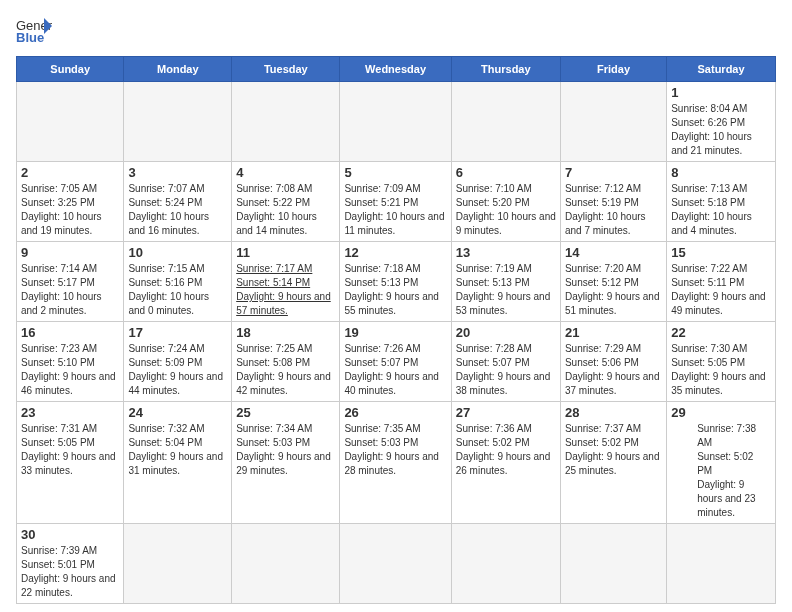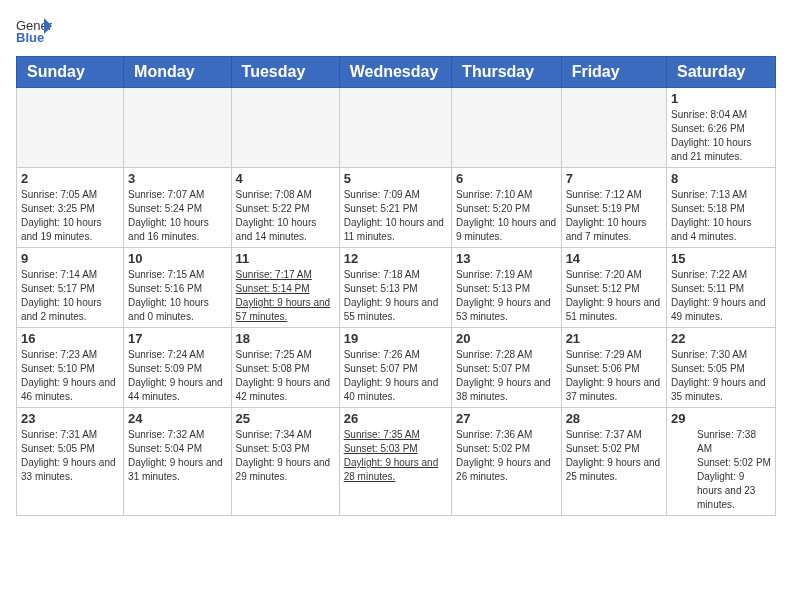--- a/index.html
+++ b/index.html
@@ -38,24 +38,24 @@
       color: #555;
     }
     .calendar {
       width: 100%;
       border-collapse: collapse;
       border: 1px solid #ccc;
     }
     .calendar th {
       background-color: #3a6bbf;
       color: #fff;
-      font-size: 16px;
+      font-size: 11px;
       font-weight: bold;
-      padding: 6px 10px;
-      text-align: left;
+      padding: 6px 21px;
+      text-align: center;
       border: 1px solid #2d5aa8;
     }
     .calendar td {
       vertical-align: top;
       border: 1px solid #ccc;
       padding: 3px 4px;
       width: 113px;
       min-height: 72px;
       background: #fff;
       font-size: 10.5px;
@@ -270,21 +270,21 @@
 Daylight: 9 hours and 31 minutes.</div>
         </td>
         <td>
           <span class="day-number">25</span>
           <div class="day-info" style="white-space: pre-line;">Sunrise: 7:34 AM
 Sunset: 5:03 PM
 Daylight: 9 hours and 29 minutes.</div>
         </td>
         <td>
           <span class="day-number">26</span>
-          <div class="day-info" style="white-space: pre-line; text-decoration: underline;">Sunrise: 7:35 AM
+          <div class="day-info" style="white-space: pre-line;">Sunrise: 7:35 AM
 Sunset: 5:03 PM
 Daylight: 9 hours and 28 minutes.</div>
         </td>
         <td>
           <span class="day-number">27</span>
           <div class="day-info" style="white-space: pre-line;">Sunrise: 7:36 AM
 Sunset: 5:02 PM
 Daylight: 9 hours and 26 minutes.</div>
         </td>
         <td>
@@ -293,14 +293,28 @@
 Sunset: 5:02 PM
 Daylight: 9 hours and 25 minutes.</div>
         </td>
         <td>
           <span class="day-number">29</span>
           <div class="day-info" style="white-space: pre-line; margin-left: 26px;">Sunrise: 7:38 AM
 Sunset: 5:02 PM
 Daylight: 9 hours and 23 minutes.</div>
         </td>
       </tr>
+      <tr>
+        <td>
+          <span class="day-number">30</span>
+          <div class="day-info" style="white-space: pre-line;">Sunrise: 7:39 AM
+Sunset: 5:01 PM
+Daylight: 9 hours and 22 minutes.</div>
+        </td>
+        <td class="empty"></td>
+        <td class="empty"></td>
+        <td class="empty"></td>
+        <td class="empty"></td>
+        <td class="empty"></td>
+        <td class="empty"></td>
+      </tr>
     </tbody>
 </table>
 
 </body></html>

